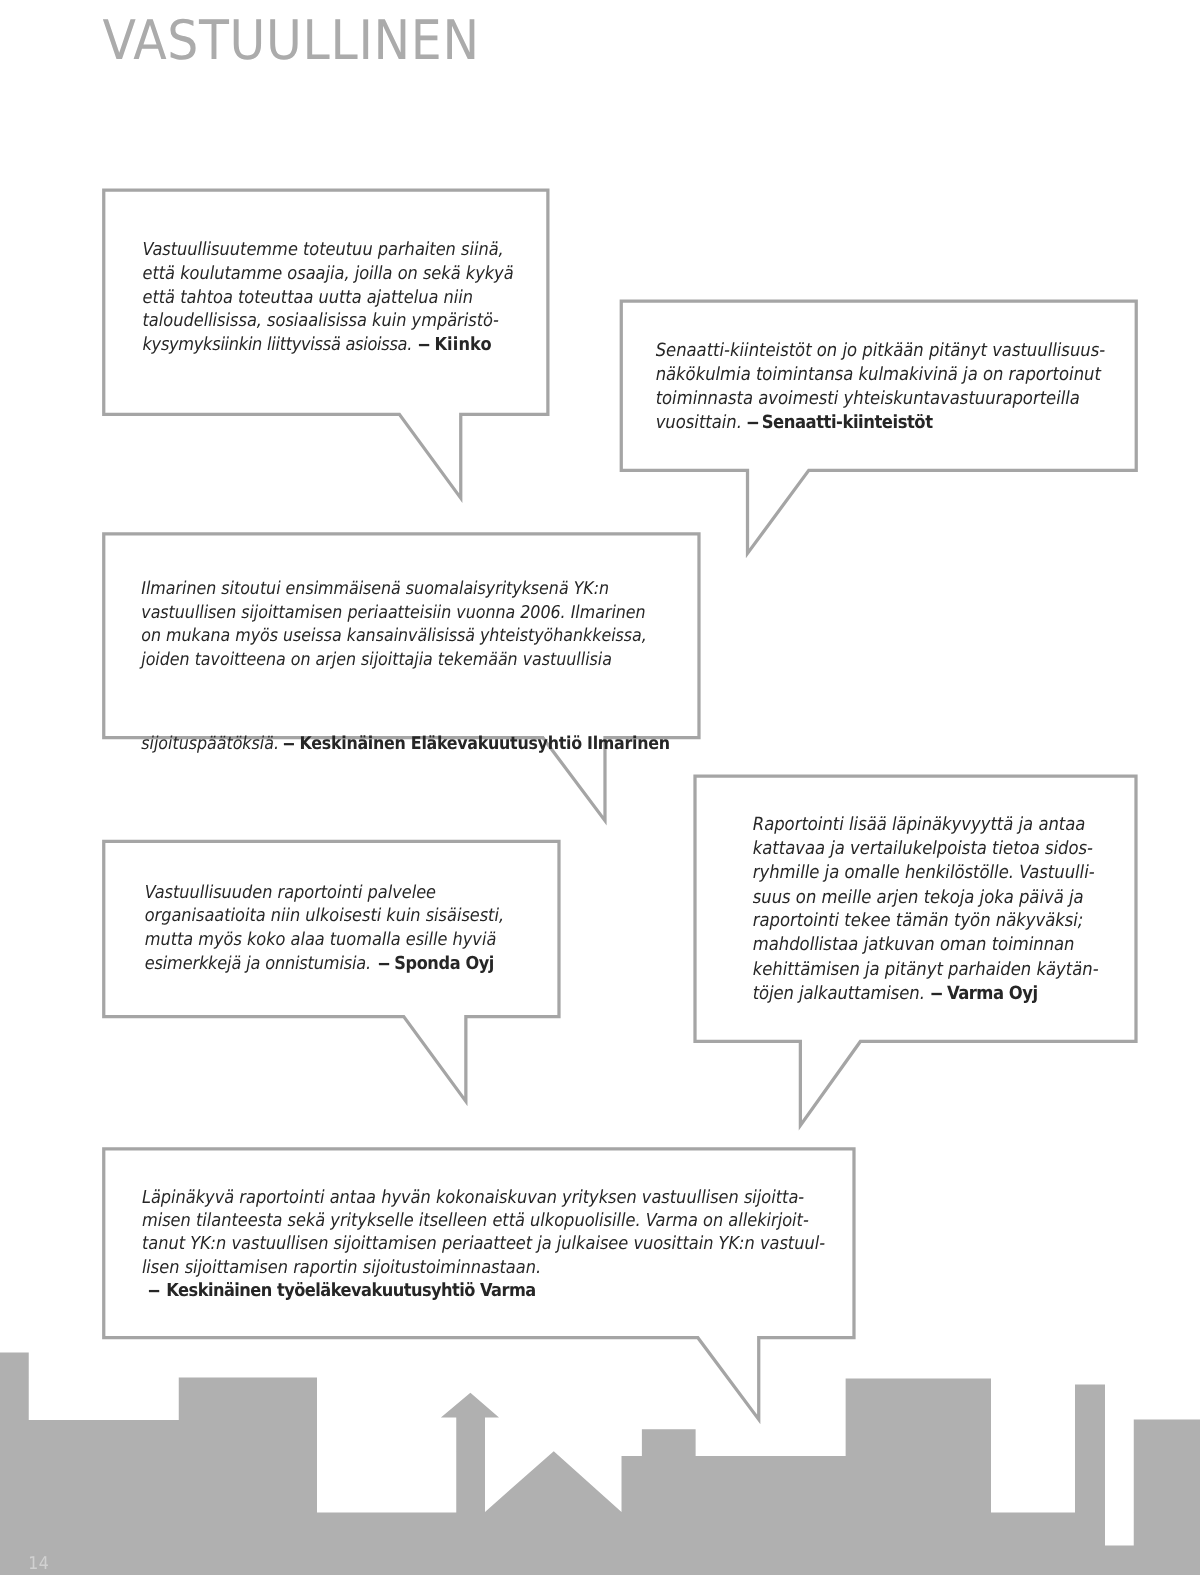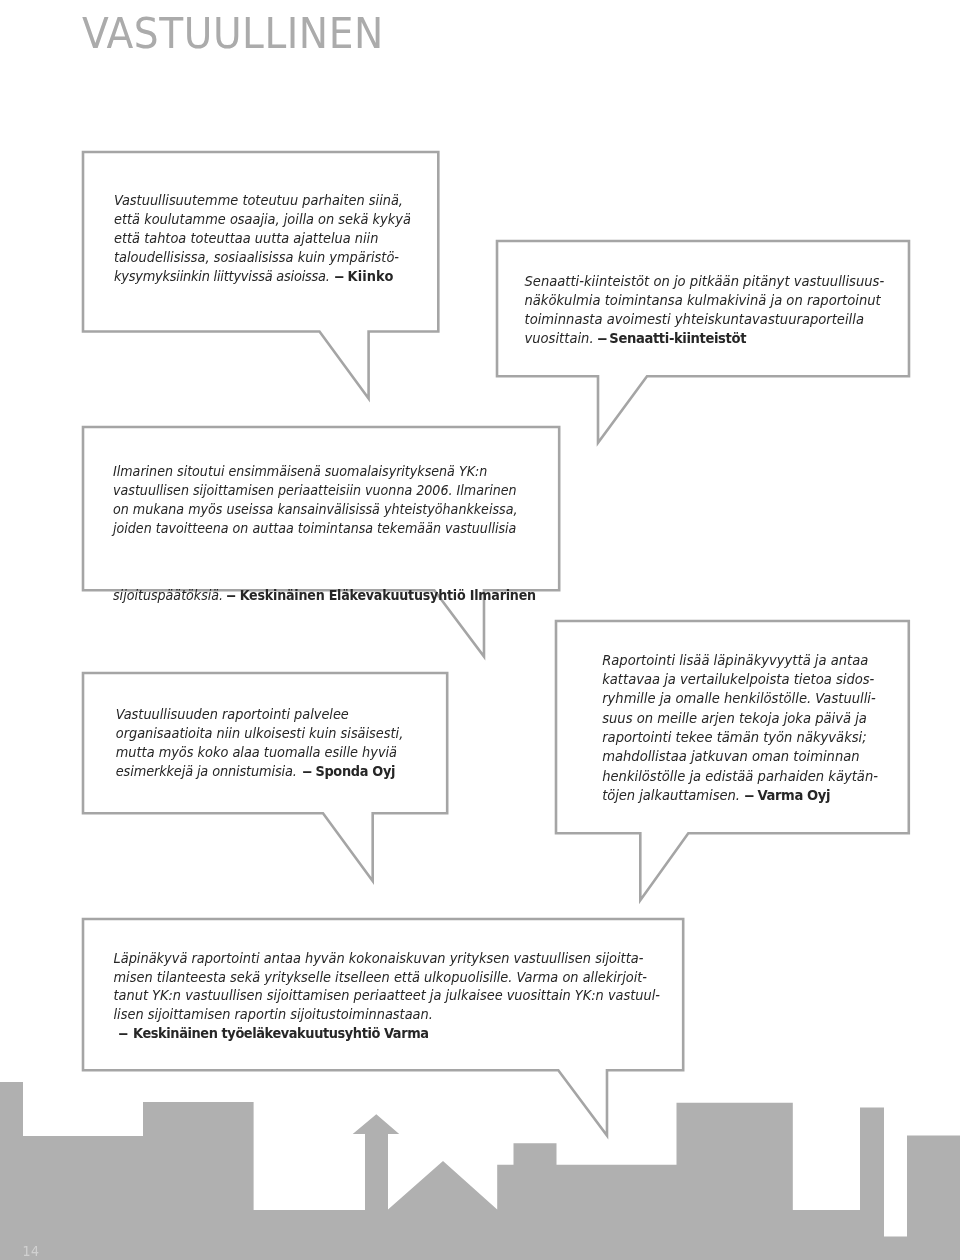--- a/index.html
+++ b/index.html
@@ -68,21 +68,21 @@
   </div>
 
   <div class="bubble" style="left:82.5px;top:411.5px;width:476.2px;height:229.5px;">
     <svg width="484.2" height="237.5" viewBox="-4 -4 484.2 237.5">
       <path d="M 0 0 L 476.2 0 L 476.2 163.2 L 401 163.2 L 401 229.5 L 351.3 163.2 L 0 163.2 Z" fill="#ffffff" stroke="#a5a5a5" stroke-width="2.6" stroke-linejoin="miter" stroke-miterlimit="10"></path>
     </svg>
     <div class="quote" style="left:30.50px;top:0px;font-size:14.1px;">
       <div class="qline" style="top:34.62px;"><span>Ilmarinen sitoutui ensimmäisenä suomalaisyrityksenä YK:n</span></div>
       <div class="qline" style="top:53.52px;"><span>vastuullisen sijoittamisen periaatteisiin vuonna 2006. Ilmarinen</span></div>
       <div class="qline" style="top:72.42px;"><span>on mukana myös useissa kansainvälisissä yhteistyöhankkeissa,</span></div>
-      <div class="qline" style="top:91.32px;"><span>joiden tavoitteena on auttaa toimintansa tekemään vastuullisia</span></div>
+      <div class="qline" style="top:91.32px;"><span>joiden tavoitteena on arjen sijoittajia tekemään vastuullisia</span></div>
       <div class="qline" style="top:110.22px;margin-top:48px;"><span>sijoituspäätöksiä.</span><span class="gap-a" style="width:4.9px"></span><span class="dash">–</span><span class="gap-b" style="width:5.3px"></span><span class="attr" style="letter-spacing:-0.21px">Keskinäinen Eläkevakuutusyhtiö Ilmarinen</span></div>
     </div>
   </div>
 
   <div class="bubble" style="left:82.5px;top:658.4px;width:364.2px;height:208.1px;">
     <svg width="372.2" height="216.1" viewBox="-4 -4 372.2 216.1">
       <path d="M 0 0 L 364.2 0 L 364.2 140.3 L 289.7 140.3 L 289.7 208.1 L 240 140.3 L 0 140.3 Z" fill="#ffffff" stroke="#a5a5a5" stroke-width="2.6" stroke-linejoin="miter" stroke-miterlimit="10"></path>
     </svg>
     <div class="quote" style="left:33.30px;top:0px;font-size:14.35px;">
       <div class="qline" style="top:30.43px;"><span>Vastuullisuuden raportointi palvelee</span></div>
@@ -96,21 +96,21 @@
     <svg width="360.8" height="287.3" viewBox="-4 -4 360.8 287.3">
       <path d="M 0 0 L 352.8 0 L 352.8 212.2 L 132.3 212.2 L 84.3 279.3 L 84.3 212.2 L 0 212.2 Z" fill="#ffffff" stroke="#a5a5a5" stroke-width="2.6" stroke-linejoin="miter" stroke-miterlimit="10"></path>
     </svg>
     <div class="quote" style="left:46.50px;top:0px;font-size:14.6px;">
       <div class="qline" style="top:29.35px;"><span>Raportointi lisää läpinäkyvyyttä ja antaa</span></div>
       <div class="qline" style="top:48.65px;"><span>kattavaa ja vertailukelpoista tietoa sidos-</span></div>
       <div class="qline" style="top:67.95px;"><span>ryhmille ja omalle henkilöstölle. Vastuulli-</span></div>
       <div class="qline" style="top:87.25px;"><span>suus on meille arjen tekoja joka päivä ja</span></div>
       <div class="qline" style="top:106.55px;"><span>raportointi tekee tämän työn näkyväksi;</span></div>
       <div class="qline" style="top:125.85px;"><span>mahdollistaa jatkuvan oman toiminnan</span></div>
-      <div class="qline" style="top:145.15px;"><span>henkilöstölle ja edistää parhaiden käytän-</span></div>
+      <div class="qline" style="top:145.15px;"><span>kehittämisen ja pitänyt parhaiden käytän-</span></div>
       <div class="qline" style="top:164.45px;letter-spacing:-0.06px;"><span>töjen jalkauttamisen.</span><span class="gap-a" style="width:5.9px"></span><span class="dash">–</span><span class="gap-b" style="width:5.3px"></span><span class="attr" style="letter-spacing:-0.38px">Varma Oyj</span></div>
     </div>
   </div>
 
   <div class="bubble" style="left:82.5px;top:903.5px;width:600.2px;height:216.5px;">
     <svg width="608.2" height="224.5" viewBox="-4 -4 608.2 224.5">
       <path d="M 0 0 L 600.2 0 L 600.2 151.2 L 524 151.2 L 524 216.5 L 475.3 151.2 L 0 151.2 Z" fill="#ffffff" stroke="#a5a5a5" stroke-width="2.6" stroke-linejoin="miter" stroke-miterlimit="10"></path>
     </svg>
     <div class="quote" style="left:31.00px;top:0px;font-size:14.4px;">
       <div class="qline" style="top:29.22px;"><span>Läpinäkyvä raportointi antaa hyvän kokonaiskuvan yrityksen vastuullisen sijoitta-</span></div>

